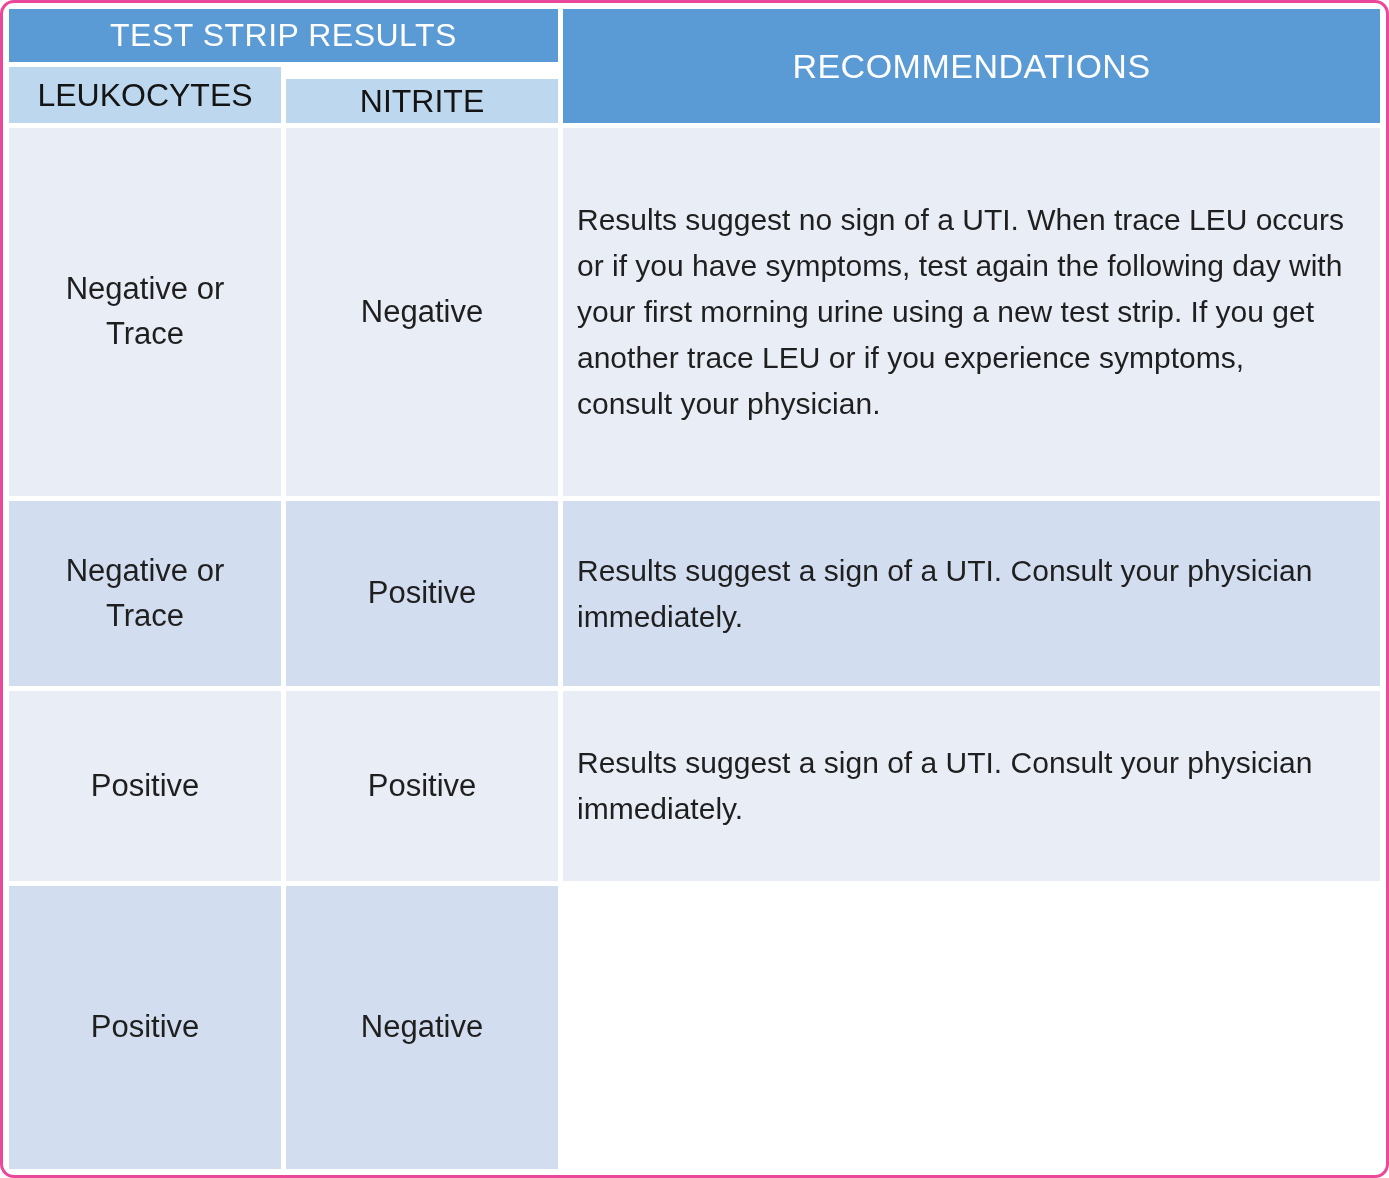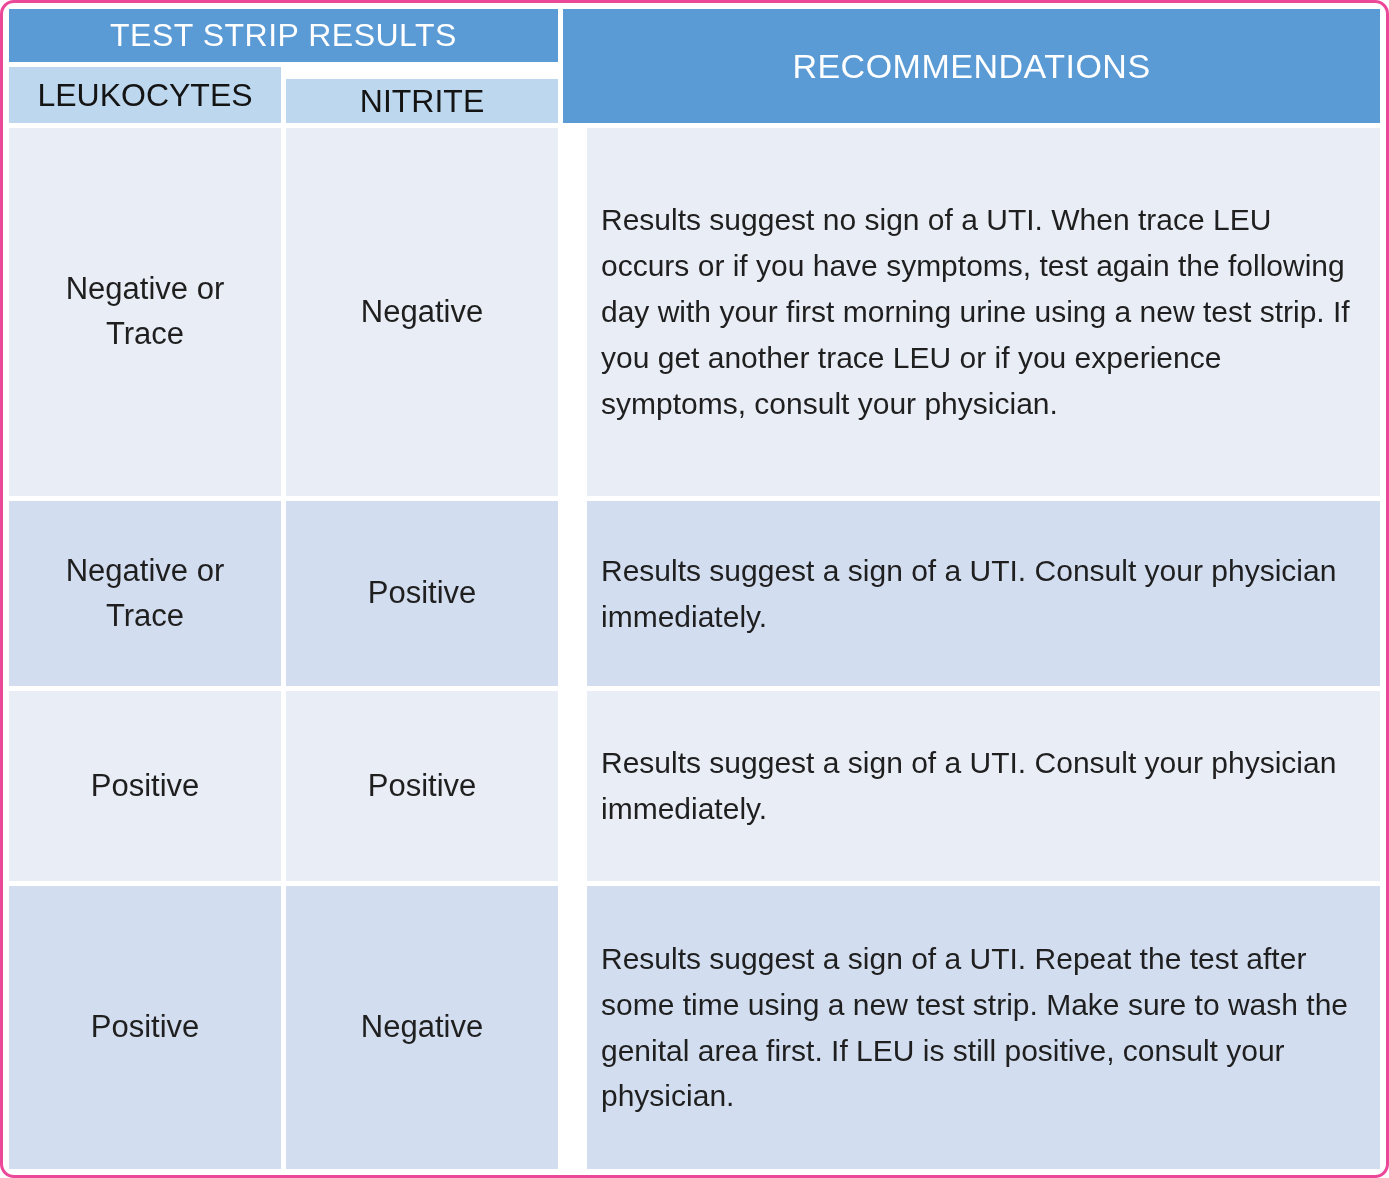--- a/index.html
+++ b/index.html
@@ -54,21 +54,20 @@
   }
   .value-cell {
     font-size: 31px;
     line-height: 1.45;
     padding: 0 28px;
   }
   .rec-cell {
     justify-content: flex-start;
     text-align: left;
     padding: 10px 30px 10px 14px;
-    margin-left: 24px;
   }
   .rec-cell p {
     font-size: 30px;
     line-height: 1.53;
     max-width: 770px;
     color: #1f1f1f;
   }
   .row-light { background: var(--row-light); }
   .row-dark  { background: var(--row-dark); }
 </style>
@@ -96,18 +95,15 @@
     </div>
 
     <div class="cell value-cell row-light" style="grid-column:1;grid-row:5;">Positive</div>
     <div class="cell value-cell row-light" style="grid-column:2;grid-row:5;">Positive</div>
     <div class="cell rec-cell row-light" style="grid-column:3;grid-row:5;">
       <p>Results suggest a sign of a UTI. Consult your physician immediately.</p>
     </div>
 
     <div class="cell value-cell row-dark" style="grid-column:1;grid-row:6;">Positive</div>
     <div class="cell value-cell row-dark" style="grid-column:2;grid-row:6;">Negative</div>
-    <div class="cell rec-cell row-dark" style="grid-column:3;grid-row:6;">
-      <p>Results suggest a sign of a UTI. Repeat the test after some time using a new test strip. Make sure to wash the genital area first. If LEU is still positive, consult your physician.</p>
-    </div>
 
   </div>
 </div>
 
 </body></html>

